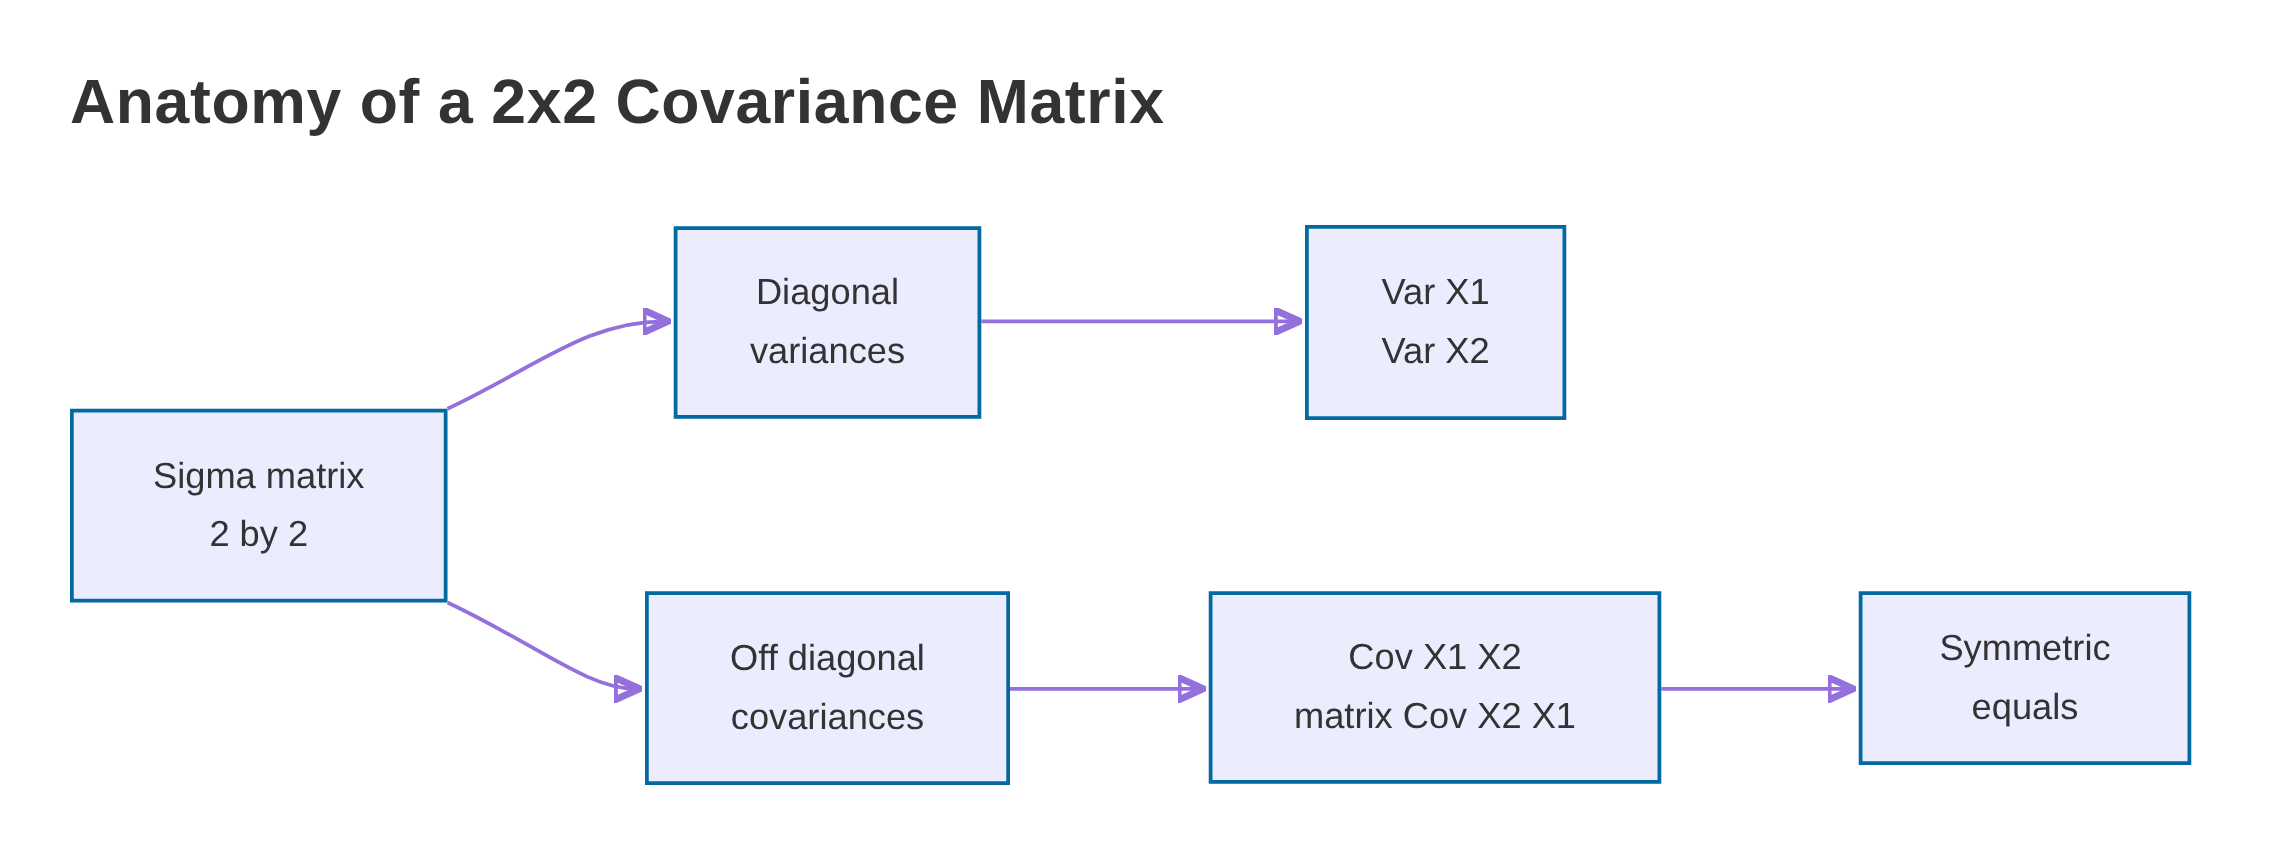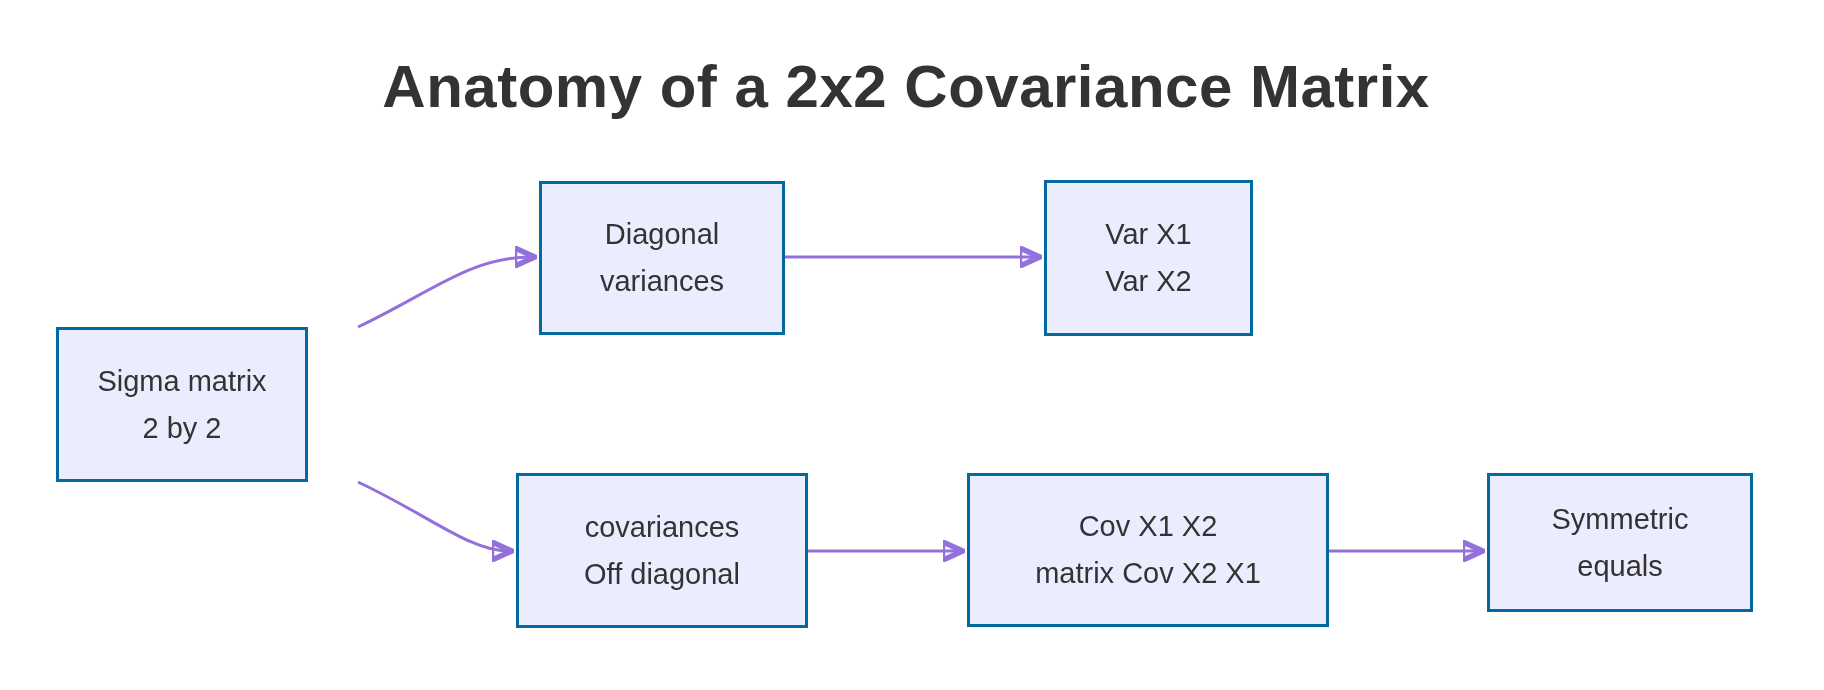--- a/index.html
+++ b/index.html
@@ -13,22 +13,22 @@
     width: 1824px;
     height: 690px;
     background: #ffffff;
     overflow: hidden;
   }
   .diagram-title {
     position: absolute;
     left: 56px;
     top: 52px;
     width: 1700px;
-    text-align: center;
-    font-size: 60px;
+    text-align: left;
+    font-size: 50px;
     font-weight: bold;
     color: #333333;
     letter-spacing: 0.5px;
   }
   .edges-layer {
     position: absolute;
     left: 0;
     top: 0;
     width: 1824px;
     height: 690px;
@@ -45,21 +45,21 @@
     border: 3px solid #0369a1;
     color: #333333;
     font-size: 29px;
     line-height: 1.62;
     display: flex;
     flex-direction: column;
     align-items: center;
     justify-content: center;
     text-align: center;
   }
-  .node-sigma     { left: 56px;   top: 327px; width: 252px; height: 155px; }
+  .node-sigma     { left: 56px;   top: 327px; width: 302px; height: 155px; }
   .node-diagonal  { left: 539px;  top: 181px; width: 246px; height: 154px; }
   .node-var       { left: 1044px; top: 180px; width: 209px; height: 156px; }
   .node-offdiag   { left: 516px;  top: 473px; width: 292px; height: 155px; }
   .node-cov       { left: 967px;  top: 473px; width: 362px; height: 154px; }
   .node-symmetric { left: 1487px; top: 473px; width: 266px; height: 139px; }
 </style>
 </head>
 <body>
 
 <div class="canvas">
@@ -88,22 +88,22 @@
     <span>Diagonal</span>
     <span>variances</span>
   </div>
 
   <div class="node node-var">
     <span>Var X1</span>
     <span>Var X2</span>
   </div>
 
   <div class="node node-offdiag">
+    <span>Off diagonal</span>
     <span>covariances</span>
-    <span>Off diagonal</span>
   </div>
 
   <div class="node node-cov">
     <span>Cov X1 X2</span>
     <span>matrix Cov X2 X1</span>
   </div>
 
   <div class="node node-symmetric">
     <span>Symmetric</span>
     <span>equals</span>

